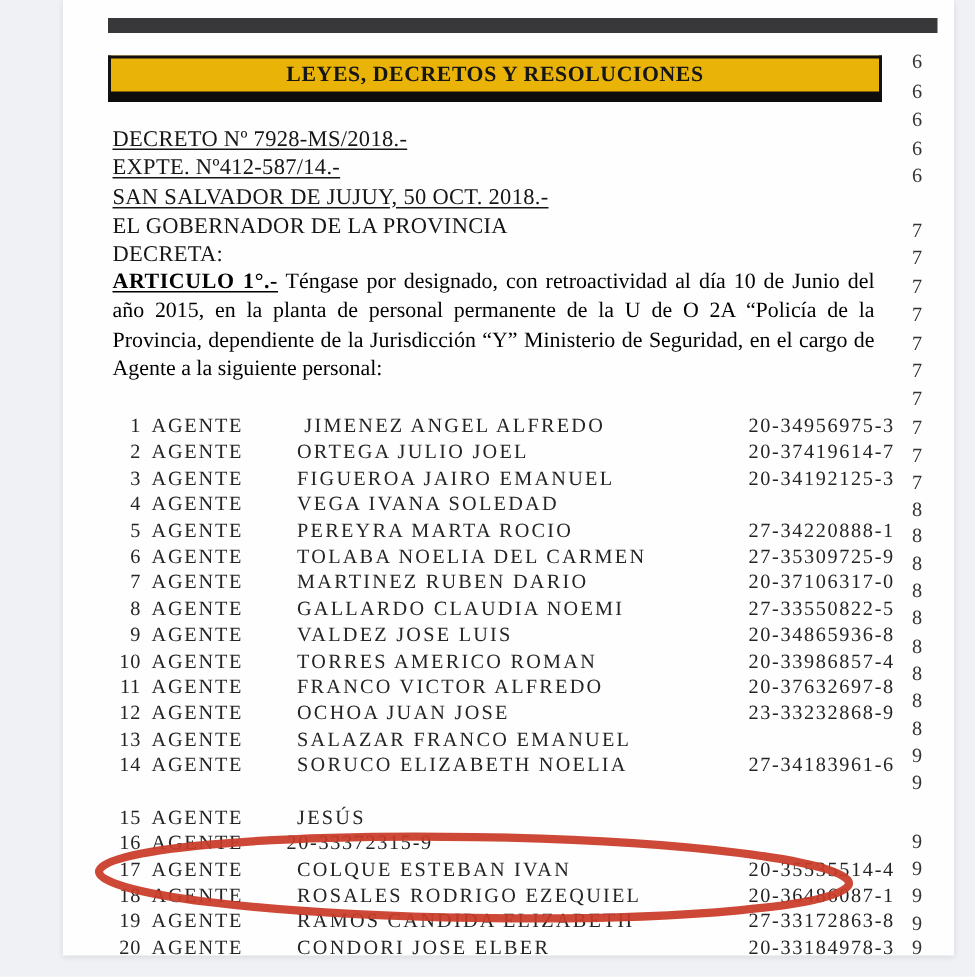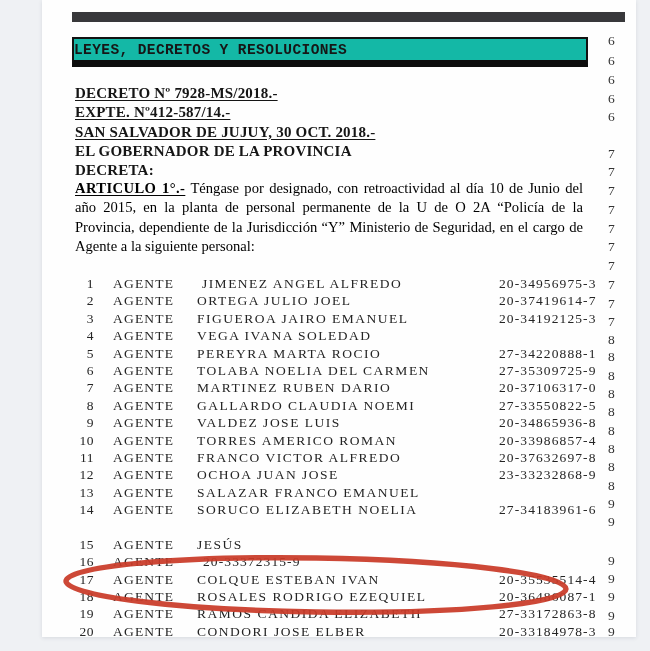--- a/index.html
+++ b/index.html
@@ -2,53 +2,53 @@
 <html lang="es"><head>
 <meta charset="utf-8">
 <style>
   html,body{margin:0;padding:0;}
   body{background:#eff1f4;}
   .canvas{position:relative;width:650px;height:651px;background:#eff1f4;overflow:hidden;
           font-family:"Liberation Serif",serif;}
   .page{position:absolute;left:42px;top:0;width:594px;height:637px;background:#fefefe;
         box-shadow:0 1px 4px rgba(40,50,70,.12);}
   .top-rule{position:absolute;left:30px;top:12px;width:553px;height:10px;background:#38383b;}
-  .masthead{position:absolute;left:30px;top:37px;width:512px;background:#14b8a6;
+  .masthead{position:absolute;left:30px;top:37px;width:512px;background:#eab308;
             border:2px solid #121212;border-bottom:7px solid #0d0d0d;
-            padding:3px 0 2px;
-            font-family:Liberation Mono, monospace;font-weight:bold;font-size:14.5px;
+            text-align:center;padding:3px 0 2px;
+            font-family:Liberation Serif, serif;font-weight:bold;font-size:14.5px;
             letter-spacing:.4px;color:#161616;}
-  .decree{position:absolute;left:33px;top:84px;font-weight:bold;font-size:15px;
+  .decree{position:absolute;left:33px;top:84px;font-weight:normal;font-size:15px;
           line-height:19.3px;color:#151515;letter-spacing:.2px;}
   .decree-line.u{text-decoration:underline;text-underline-offset:2px;}
   .article{position:absolute;left:33px;top:179px;width:508px;margin:0;
            font-size:14.6px;line-height:19.3px;text-align:justify;color:#000000;}
   .article .label{font-weight:bold;text-decoration:underline;text-underline-offset:2px;letter-spacing:.4px;}
   .roster{position:absolute;left:26px;top:275px;width:514px;font-size:13.5px;color:#242424;}
   .r-line{display:flex;height:17.4px;line-height:17.4px;}
   .c-num{width:26px;text-align:right;letter-spacing:.5px;flex-shrink:0;}
-  .c-rank{width:64px;margin-left:19px;letter-spacing:1.2px;flex-shrink:0;}
-  .c-name{flex:1;margin-left:20px;letter-spacing:1.5px;white-space:pre;}
+  .c-rank{width:64px;margin-left:7px;letter-spacing:1.2px;flex-shrink:0;}
+  .c-name{flex:1;margin-left:33px;letter-spacing:1.5px;white-space:pre;}
   .c-cuil{width:83px;padding-left:26px;letter-spacing:1.1px;flex-shrink:0;white-space:nowrap;}
   .mdigit{position:absolute;left:566px;width:18px;font-size:13.5px;line-height:14px;color:#333;}
   .annotation{position:absolute;left:0;top:0;pointer-events:none;}
 </style>
 </head>
 <body>
 
 <div class="canvas">
   <div class="page">
     <div class="top-rule"></div>
     <div class="masthead">
       <span>LEYES, DECRETOS Y RESOLUCIONES</span>
     </div>
     <div class="decree" id="decree-lines">
         <div class="decree-line u">DECRETO Nº 7928-MS/2018.-</div>
         <div class="decree-line u">EXPTE. Nº412-587/14.-</div>
-        <div class="decree-line u">SAN SALVADOR DE JUJUY, 30 OCT. 2018.-</div>
+        <div class="decree-line u">SAN SALVADOR DE JUJUY, 50 OCT. 2018.-</div>
         <div class="decree-line">EL GOBERNADOR DE LA PROVINCIA</div>
         <div class="decree-line">DECRETA:</div>
       </div>
     <p class="article"><span class="label">ARTICULO 1°.-</span><span> Téngase por designado, con retroactividad al día 10 de Junio del año 2015, en la planta de personal permanente de la U de O 2A “Policía de la Provincia, dependiente de la Jurisdicción “Y” Ministerio de Seguridad, en el cargo de Agente a la siguiente personal:</span></p>
     <div class="roster" id="roster">
         <div class="r-line">
           <span class="c-num">1</span>
           <span class="c-rank">AGENTE</span>
           <span class="c-name"> JIMENEZ ANGEL ALFREDO</span>
           <span class="c-cuil">20-34956975-3</span>

